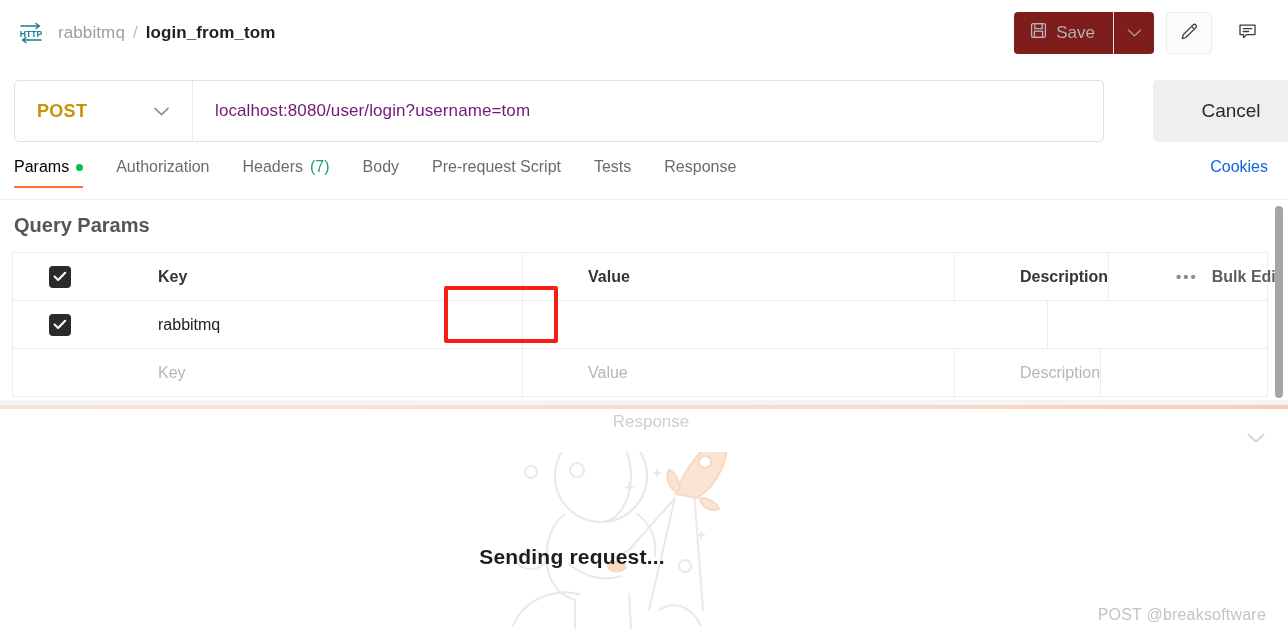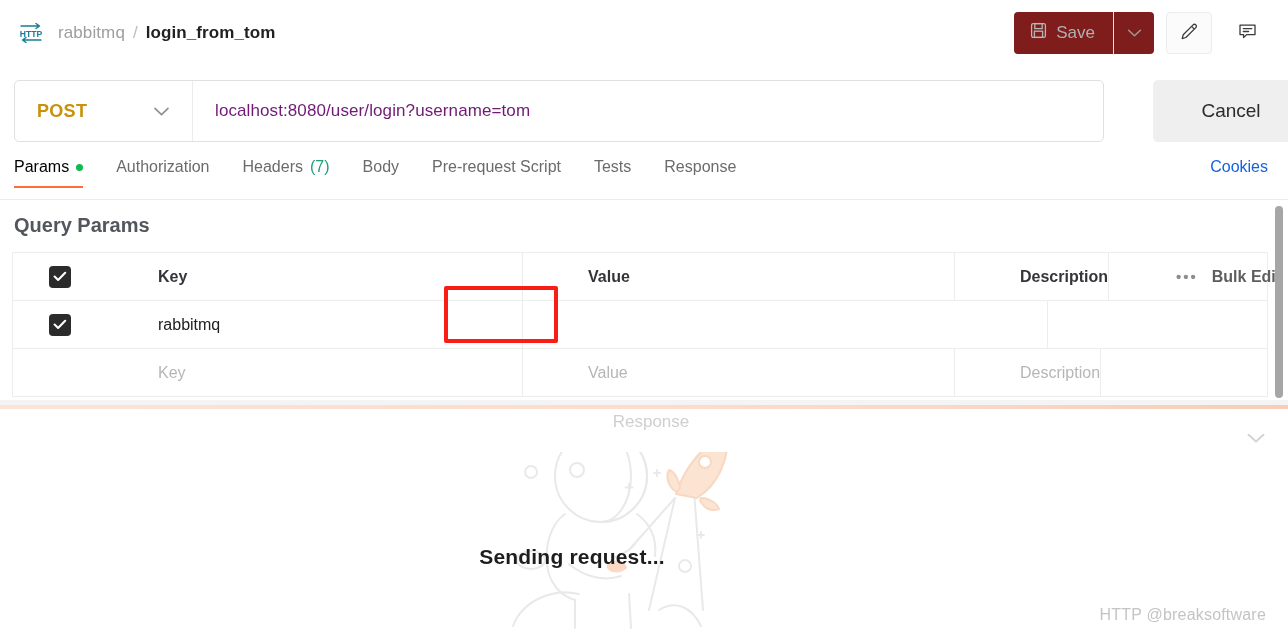--- a/index.html
+++ b/index.html
@@ -444,13 +444,13 @@
         <circle cx="122" cy="5" r="7" fill="#fbd9c4"></circle>
 
         <path d="M128 150 C136 144 146 146 148 154 C142 160 132 160 128 154 Z" fill="#fbd9c4"></path>
       </svg>
     </span>
   </div>
 </div>
 
 <div class="sending-text">Sending request...</div>
 
-<div class="watermark">HTTP @breaksoftware</div>
+<div class="watermark">POST @breaksoftware</div>
 
 </body></html>

